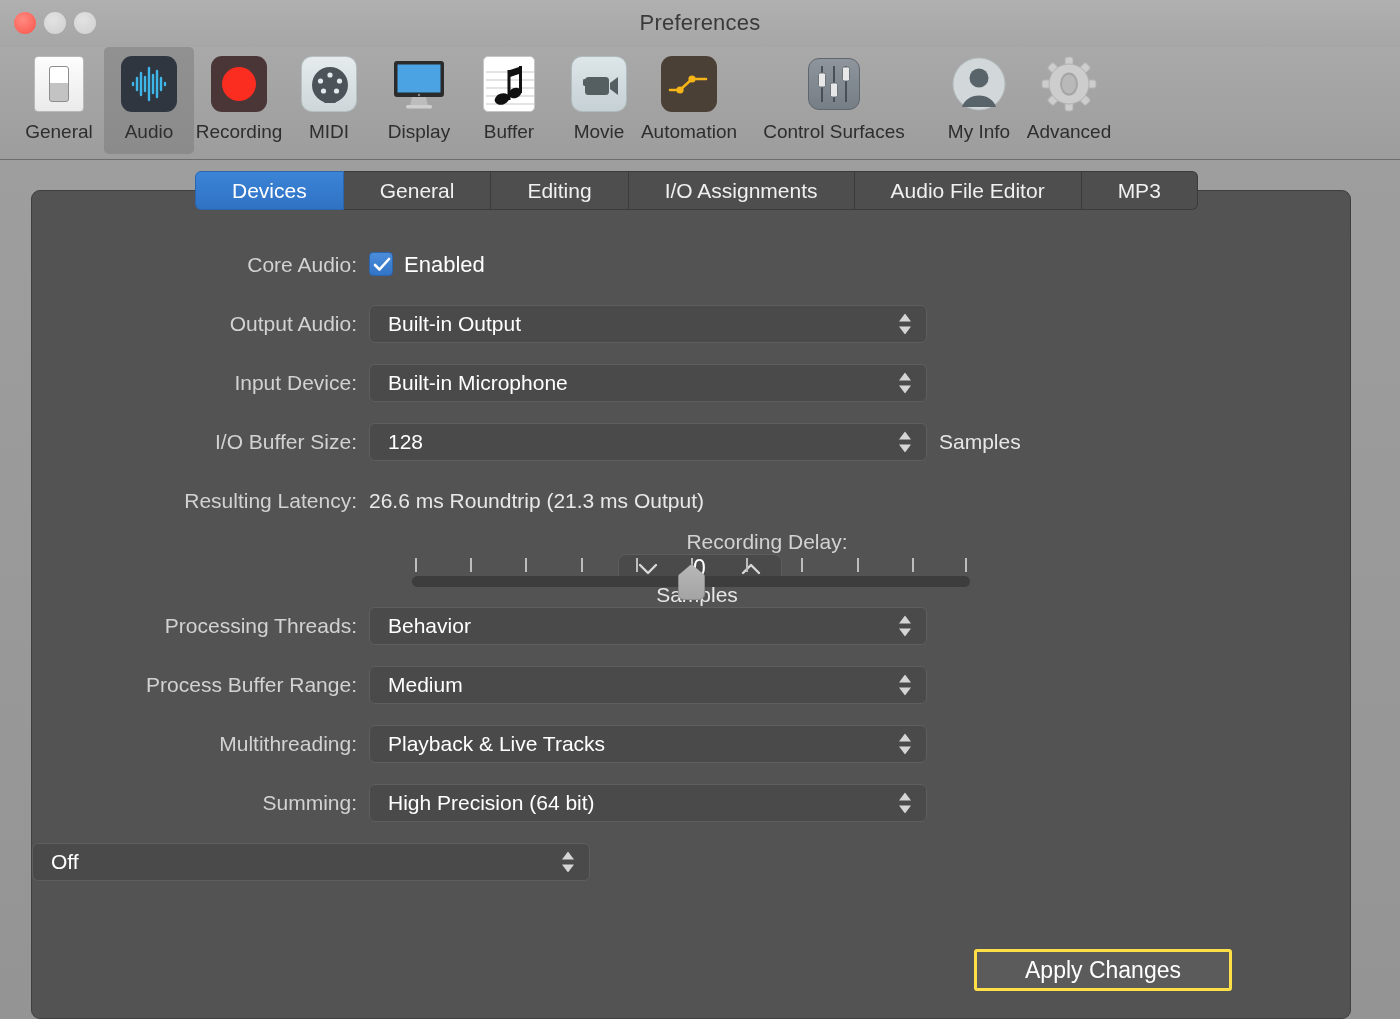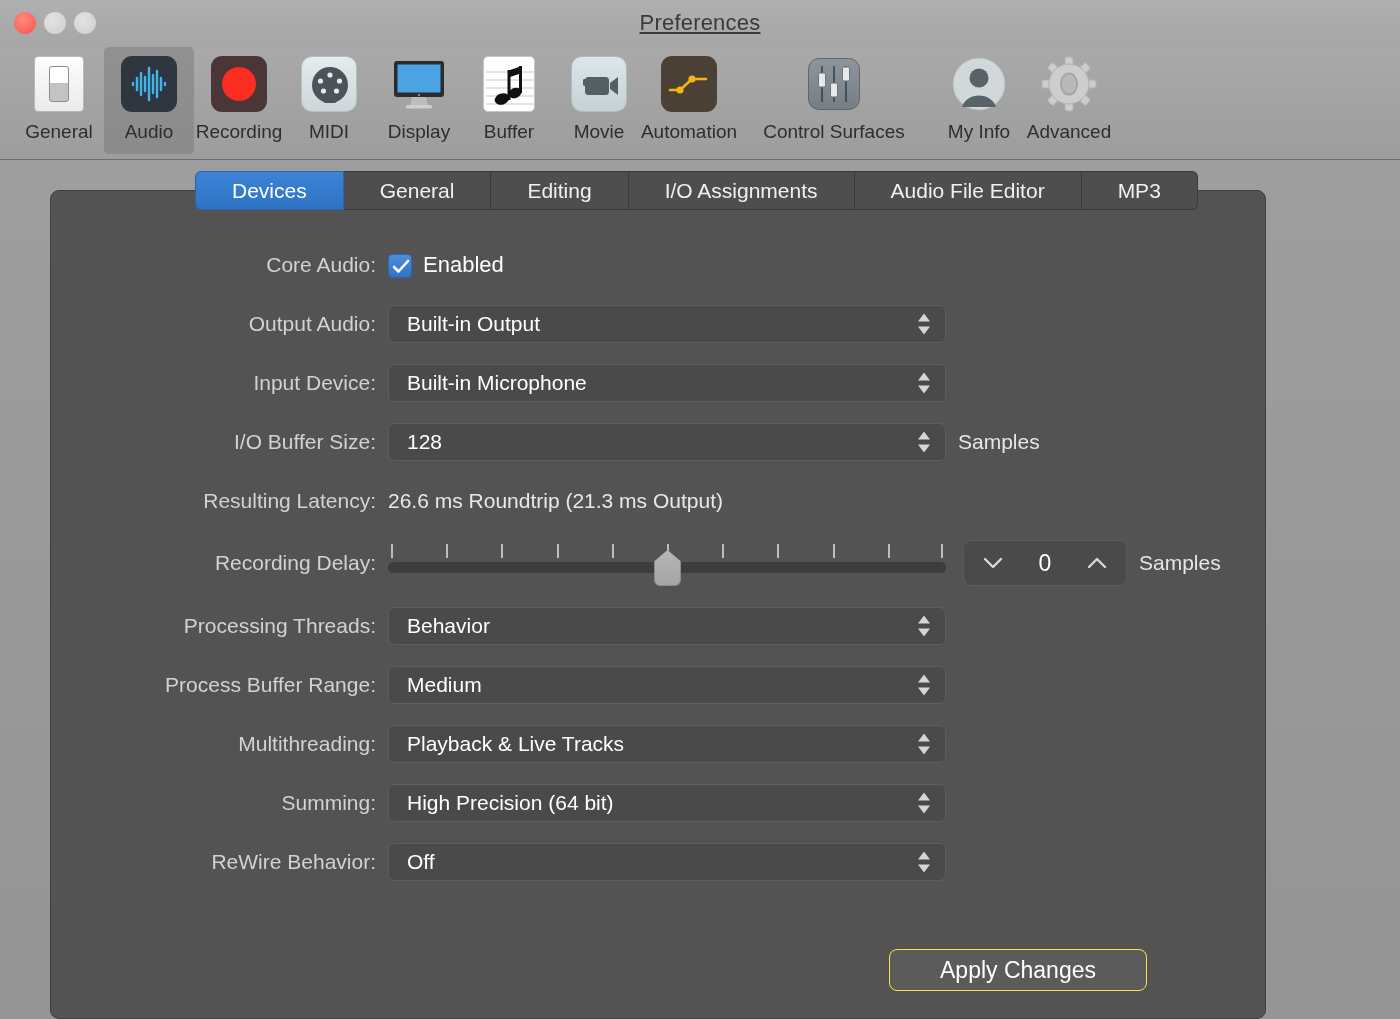--- a/index.html
+++ b/index.html
@@ -42,21 +42,20 @@
   .light.min     { background: radial-gradient(circle at 40% 35%, #e2e2e2, #cfcfcf); }
   .light.zoom    { background: radial-gradient(circle at 40% 35%, #e2e2e2, #cfcfcf); }
 
   .window-title {
     position: absolute;
     left: 0; right: 0; top: 10px;
     text-align: center;
     font-size: 22px;
     color: #3a3a3a;
     letter-spacing: .2px;
-    text-decoration: underline;
   }
 
   
   .toolbar {
     position: relative;
     height: 113px;
     background: linear-gradient(to bottom, #a9a9a9 0%, #9d9d9d 100%);
     display: flex;
     align-items: flex-start;
     padding-left: 14px;
@@ -162,23 +161,23 @@
   .tab:first-child { border-left-width: 1px; border-radius: 6px 0 0 6px; }
   .tab:last-child  { border-radius: 0 6px 6px 0; }
   .tab.active {
     background: linear-gradient(to bottom,#3c84d6,#2f72c4);
     border-color: #2a65ad;
     color: #ffffff;
   }
 
   .panel {
     position: absolute;
-    left: 50px;
+    left: 31px;
     top: 30px;
-    width: 1216px;
+    width: 1320px;
     height: 829px;
     background: #535353;
     border: 1px solid #3f3f3f;
     border-radius: 9px;
   }
 
   .form {
     position: absolute;
     left: 0; top: 44px; right: 0;
   }
@@ -216,21 +215,21 @@
     right: 14px;
     top: 50%;
     transform: translateY(-50%);
     display: flex;
     flex-direction: column;
     gap: 3px;
     line-height: 0;
   }
   .chev svg { display:block; }
 
-  .cbrow { display:flex; align-items:flex-end; gap:11px; }
+  .cbrow { display:flex; align-items:flex-start; gap:11px; }
   .checkbox {
     width: 24px; height: 24px;
     background: linear-gradient(to bottom,#4c8ddb,#3173c6);
     border: 1px solid #2b66ae;
     border-radius: 4px;
     position: relative;
   }
   .checkbox svg { position:absolute; left:3px; top:4px; }
   .cblabel { font-size: 22px; color:#ffffff; }
 
@@ -292,22 +291,22 @@
 
   .apply-row {
     position: absolute;
     right: 118px;
     bottom: 27px;
   }
   .apply-btn {
     min-width: 258px;
     height: 42px;
     background: #5b5b5b;
-    border: 1px solid #fde047;
-    border-radius: 8px;
+    border: 3px solid #fde047;
+    border-radius: 3px;
     color: #ffffff;
     font-size: 23px;
     font-family: "Liberation Sans", sans-serif;
     cursor: default;
     display:flex; align-items:center; justify-content:center;
     padding: 0 18px;
   }
 </style>
 </head>
 <body>
@@ -566,21 +565,21 @@
             </span>
           </div>
           <div class="unit">Samples</div>
         </div>
 
         <div class="row">
           <div class="lbl">Resulting Latency:</div>
           <div class="plain">26.6 ms Roundtrip (21.3 ms Output)</div>
         </div>
 
-        <div class="row" style="height:66px;">
+        <div class="row" style="height:66px;flex-direction:column;">
           <div class="lbl">Recording Delay:</div>
 
           <div class="slider-wrap">
             <div class="ticks">
               <span class="tick" style="left:0%"></span>
               <span class="tick" style="left:10%"></span>
               <span class="tick" style="left:20%"></span>
               <span class="tick" style="left:30%"></span>
               <span class="tick" style="left:40%"></span>
               <span class="tick" style="left:50%"></span>
@@ -665,21 +664,20 @@
                   <path d="M7 0 L13 8 L1 8 Z" fill="#d5d5d5"></path>
                 </svg>
               <svg width="14" height="9" viewBox="0 0 14 9">
                   <path d="M7 9 L1 1 L13 1 Z" fill="#d5d5d5"></path>
                 </svg>
             </span>
           </div>
         </div>
 
         <div class="row">
-          <div class="lbl">ReWire Behavior:</div>
           <div class="select">
             <span>Off</span>
             <span class="chev">
               <svg width="14" height="9" viewBox="0 0 14 9">
                   <path d="M7 0 L13 8 L1 8 Z" fill="#d5d5d5"></path>
                 </svg>
               <svg width="14" height="9" viewBox="0 0 14 9">
                   <path d="M7 9 L1 1 L13 1 Z" fill="#d5d5d5"></path>
                 </svg>
             </span>

